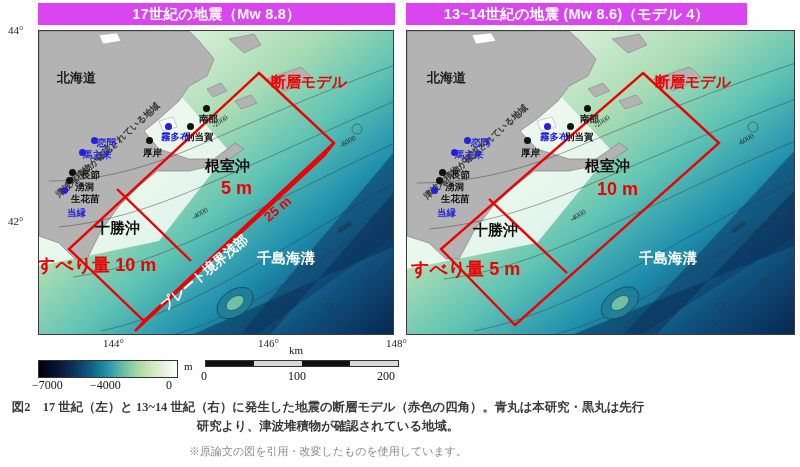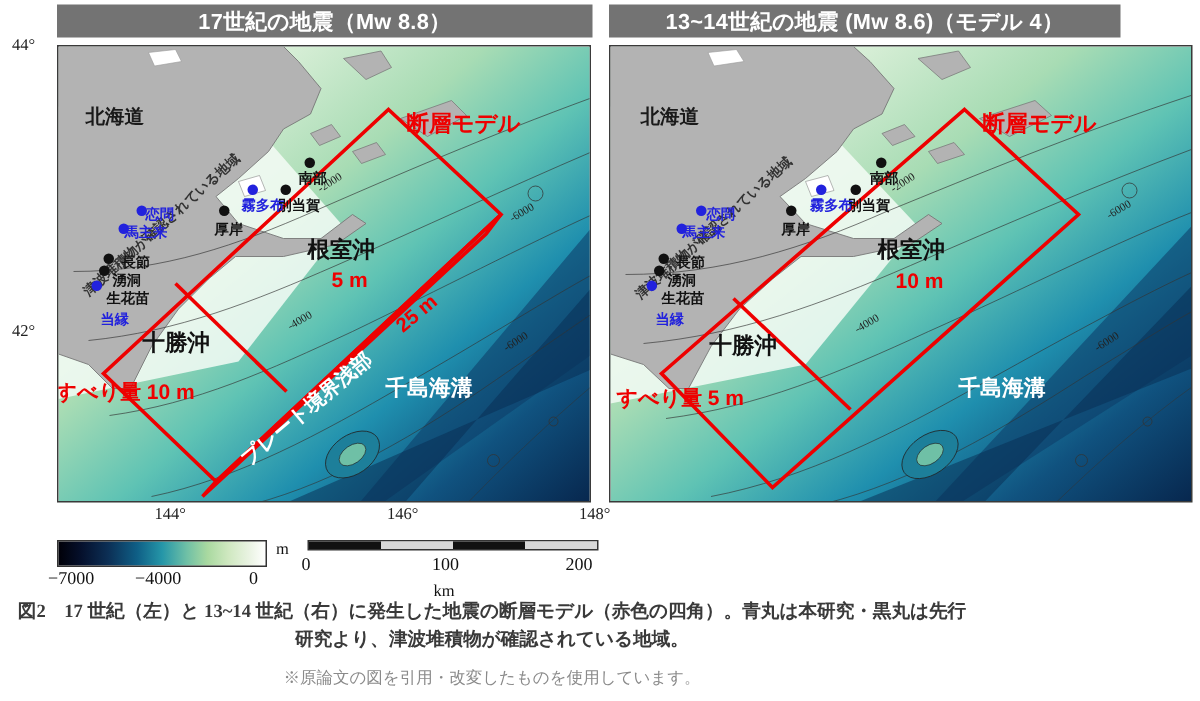--- a/index.html
+++ b/index.html
@@ -29,21 +29,21 @@
   }
   .panel-left  { left: 6px; }
   .panel-right { left: 406px; }
 
   .panel-title {
     position: absolute;
     left: 32px;
     top: 3px;
     width: 357px;
     height: 22px;
-    background: #737373;
+    background: #d946ef;
     color: #ffffff;
     font-size: 14.5px;
     font-weight: bold;
     letter-spacing: .2px;
     display: flex;
     align-items: center;
     justify-content: center;
     box-sizing: border-box;
   }
   .panel-right .panel-title {
@@ -92,21 +92,21 @@
   .lbl-region {
     font-size: 15px; font-weight: bold; color: #111;
   }
   .lbl-trench {
     font-size: 14.5px; font-weight: bold; color: #ffffff; text-align: right;
   }
   .lbl-red {
     color: #ee0000; font-weight: bold;
   }
   .lbl-fault-model { font-size: 15px; }
-  .lbl-slip-big { font-size: 14px; }
+  .lbl-slip-big { font-size: 18px; }
   .lbl-site {
     font-size: 9.5px; font-weight: bold;
   }
   .site-blue { color: #2222dd; }
   .site-black { color: #111111; }
   .lbl-tsunami-note {
     font-size: 9px; color: #333; font-weight: bold;
     transform: rotate(-42deg); transform-origin: left top;
   }
   .lbl-plate {
@@ -156,21 +156,20 @@
   .scalebar-wrap {
     position: absolute;
     left: 205px;
     top: 360px;
     width: 200px;
   }
   .sb-unit {
     position: absolute; left: 84px; top: -16px;
     font-size: 11px; color: #111;
     font-family: "Liberation Serif", serif;
-    margin-top: 44px;
   }
   .sb-bar {
     display: flex; width: 194px; height: 7px;
     border: 1px solid #333; box-sizing: border-box;
   }
   .sb-seg { height: 100%; }
   .sb-dark { background: #111; }
   .sb-light { background: #d8d8d8; }
   .sb-ticks {
     position: relative; width: 194px; height: 16px;

